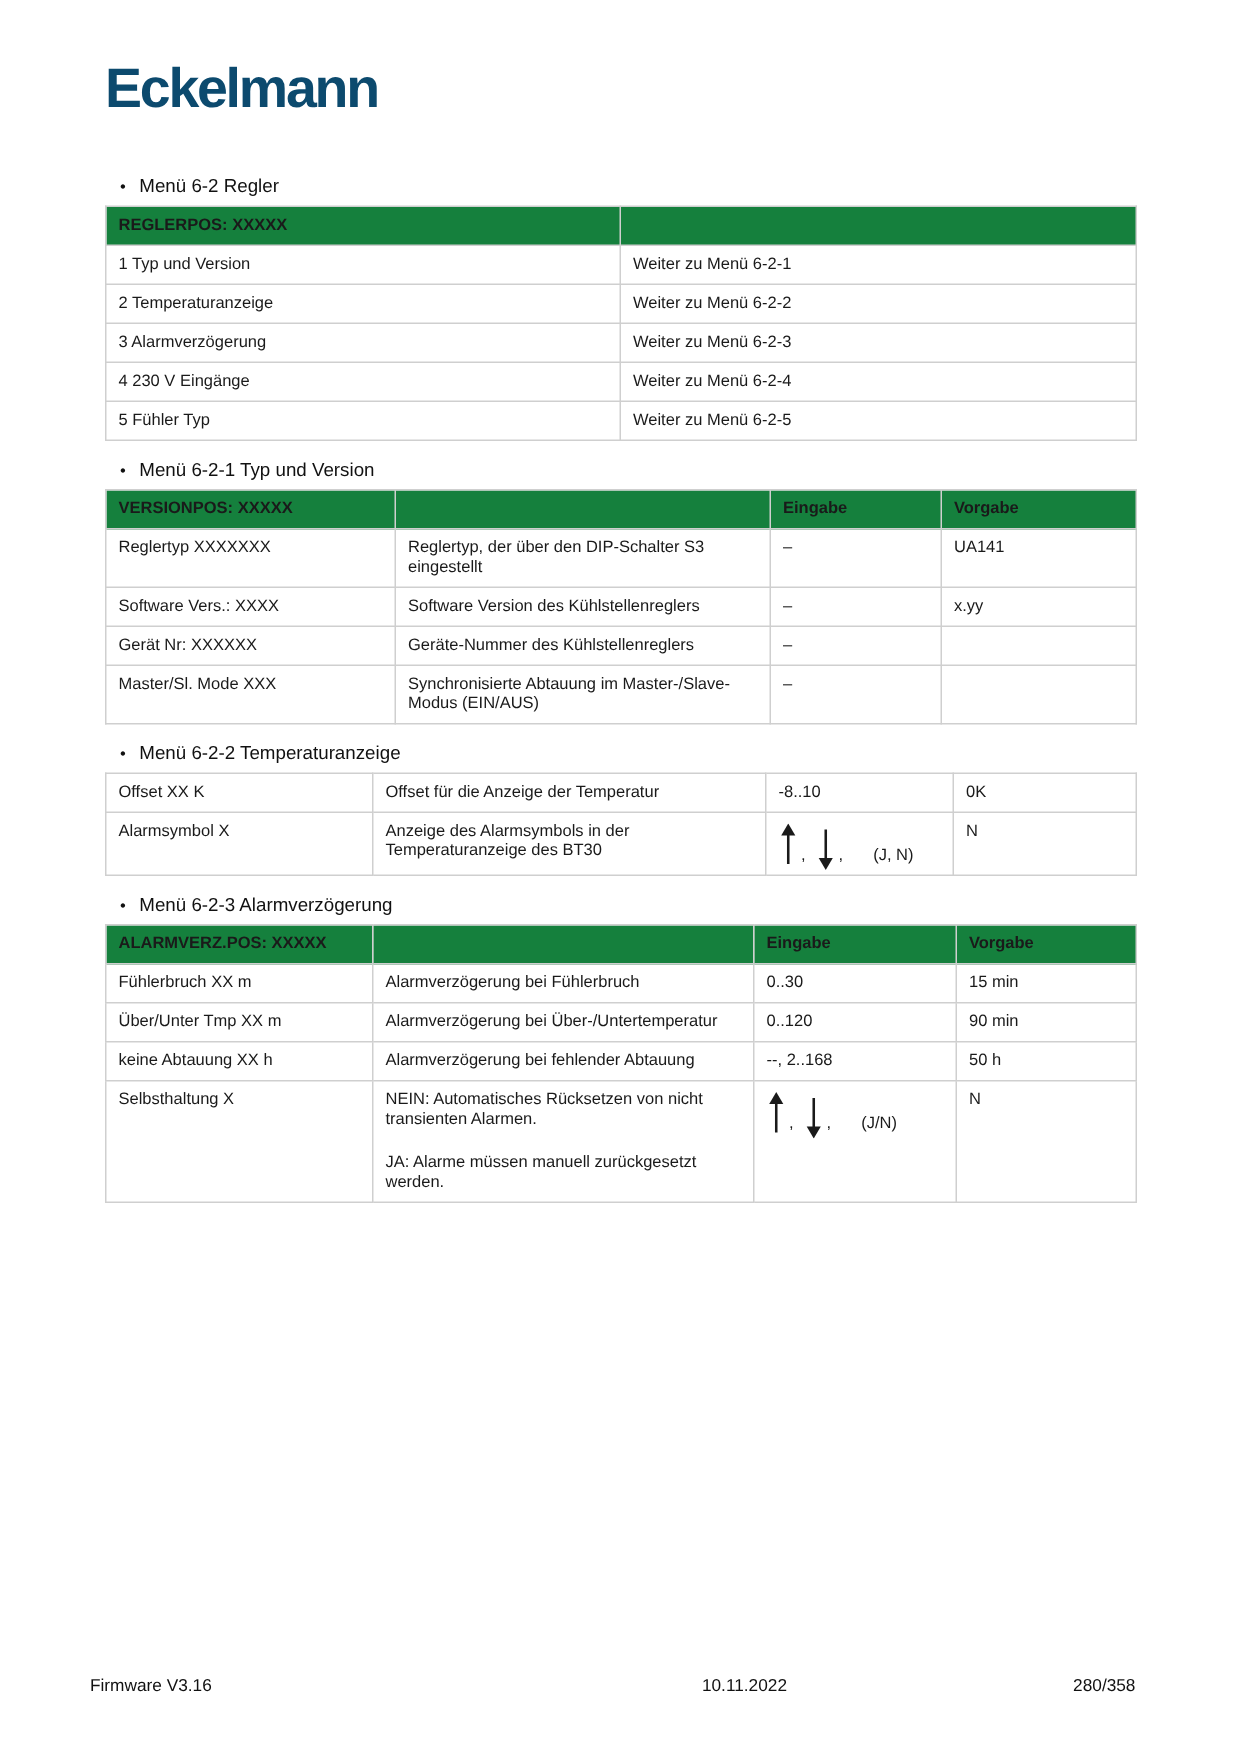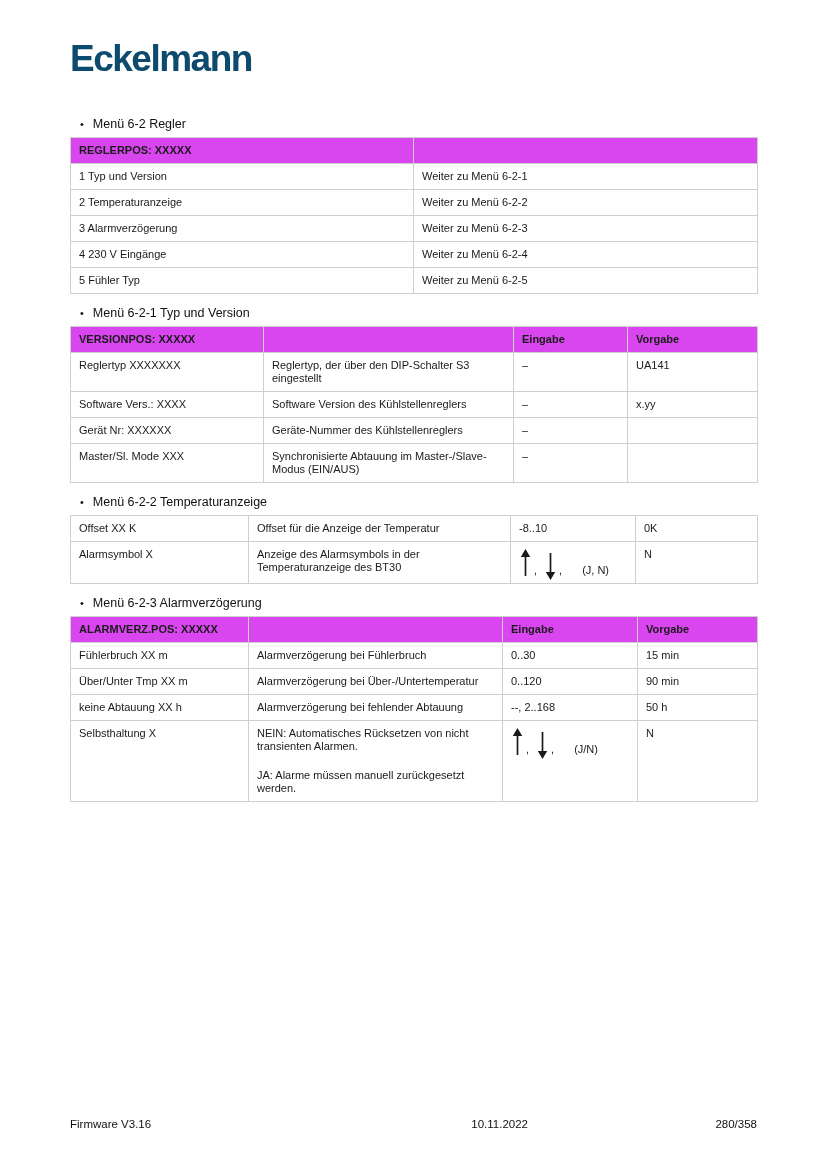--- a/index.html
+++ b/index.html
@@ -40,37 +40,37 @@
     line-height:13px;
   }
   table.menu-table td, table.menu-table th {
     border:1px solid #cfcfcf;
     padding:6px 8px;
     vertical-align:top;
     text-align:left;
     word-wrap:break-word;
   }
   table.menu-table th {
-    background:#d946ef;
+    background:#15803d;
     font-weight:bold;
     height:13px;
   }
   table.menu-table td { height:13px; }
 
   .arrows { display:flex; align-items:flex-end; padding-top:1px; }
   .arrows svg { display:block; }
   .arrows .down-wrap { margin-left:7px; transform:translateY(3px); }
   .arrows .comma { margin-left:2px; }
   .arrows .suffix { margin-left:20px; }
 
   .cell-line + .cell-line { margin-top:16px; }
 
   .footer {
     position:absolute;
-    left:70px; right:70px; top:1118px;
+    left:60px; right:70px; top:1118px;
     display:flex;
     font-size:11.5px;
     color:#111;
   }
   .footer .f-left  { flex:1; text-align:left; }
   .footer .f-center{ flex:1; text-align:right; }
   .footer .f-right { flex:1; text-align:right; }
 </style>
 </head>
 <body>

